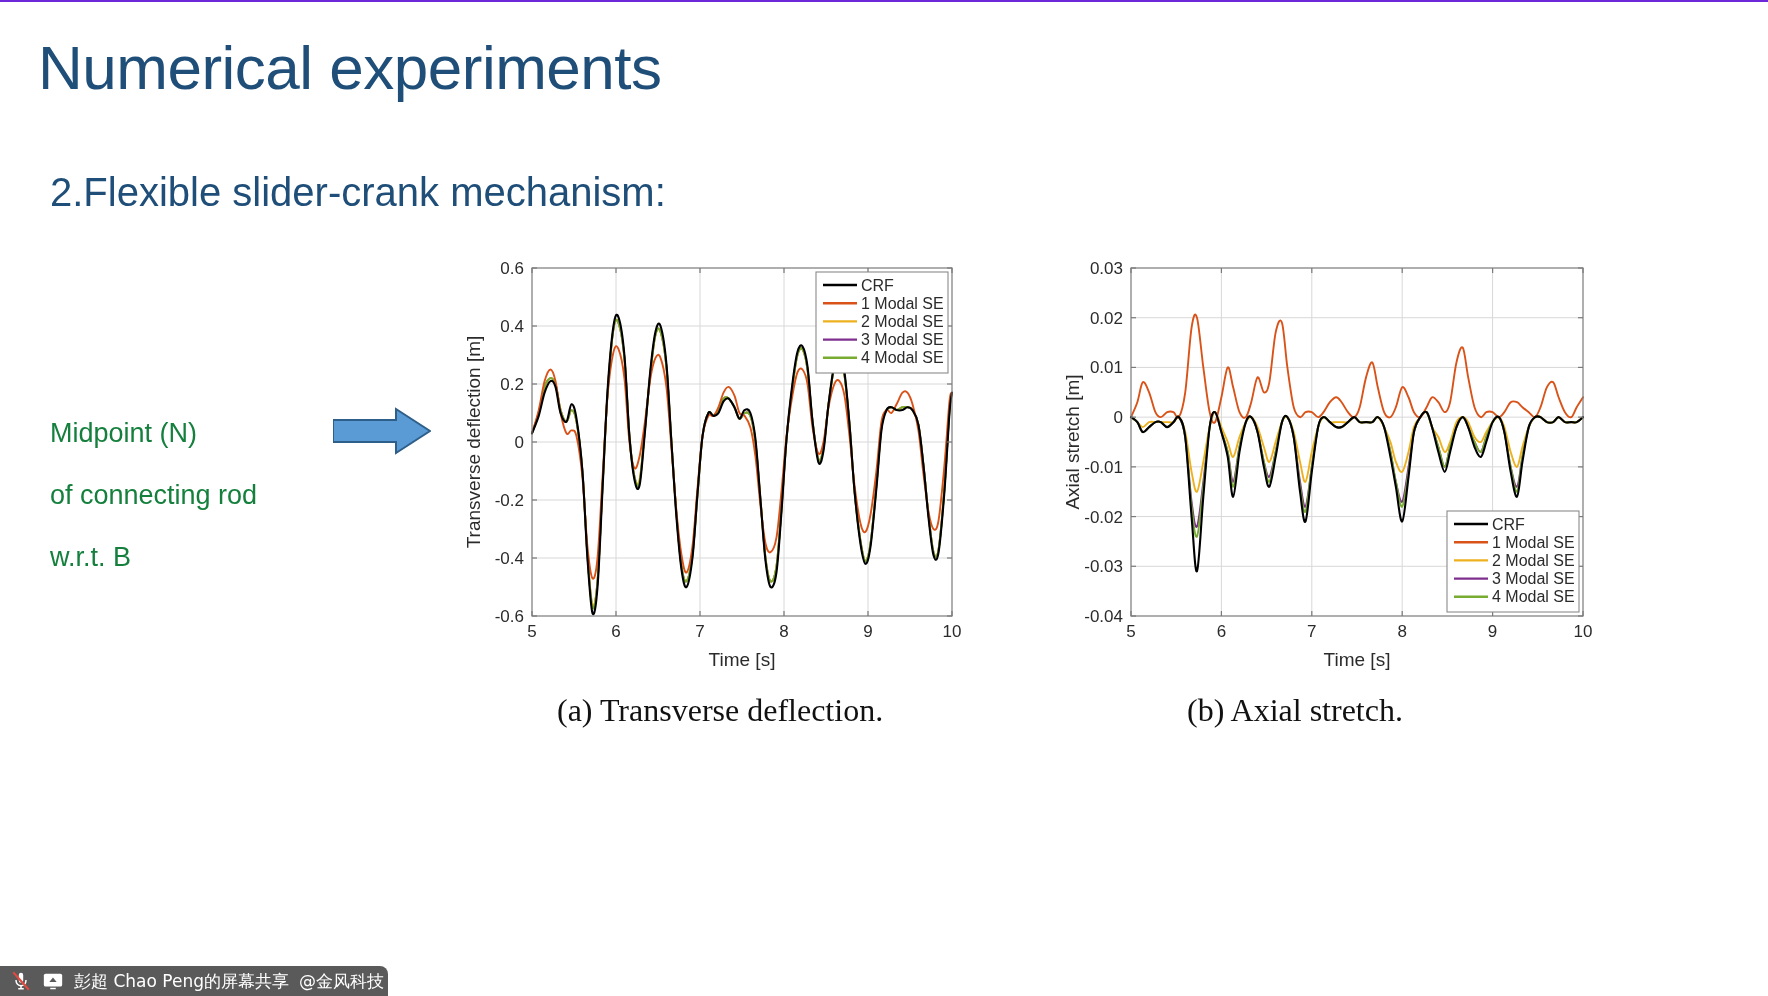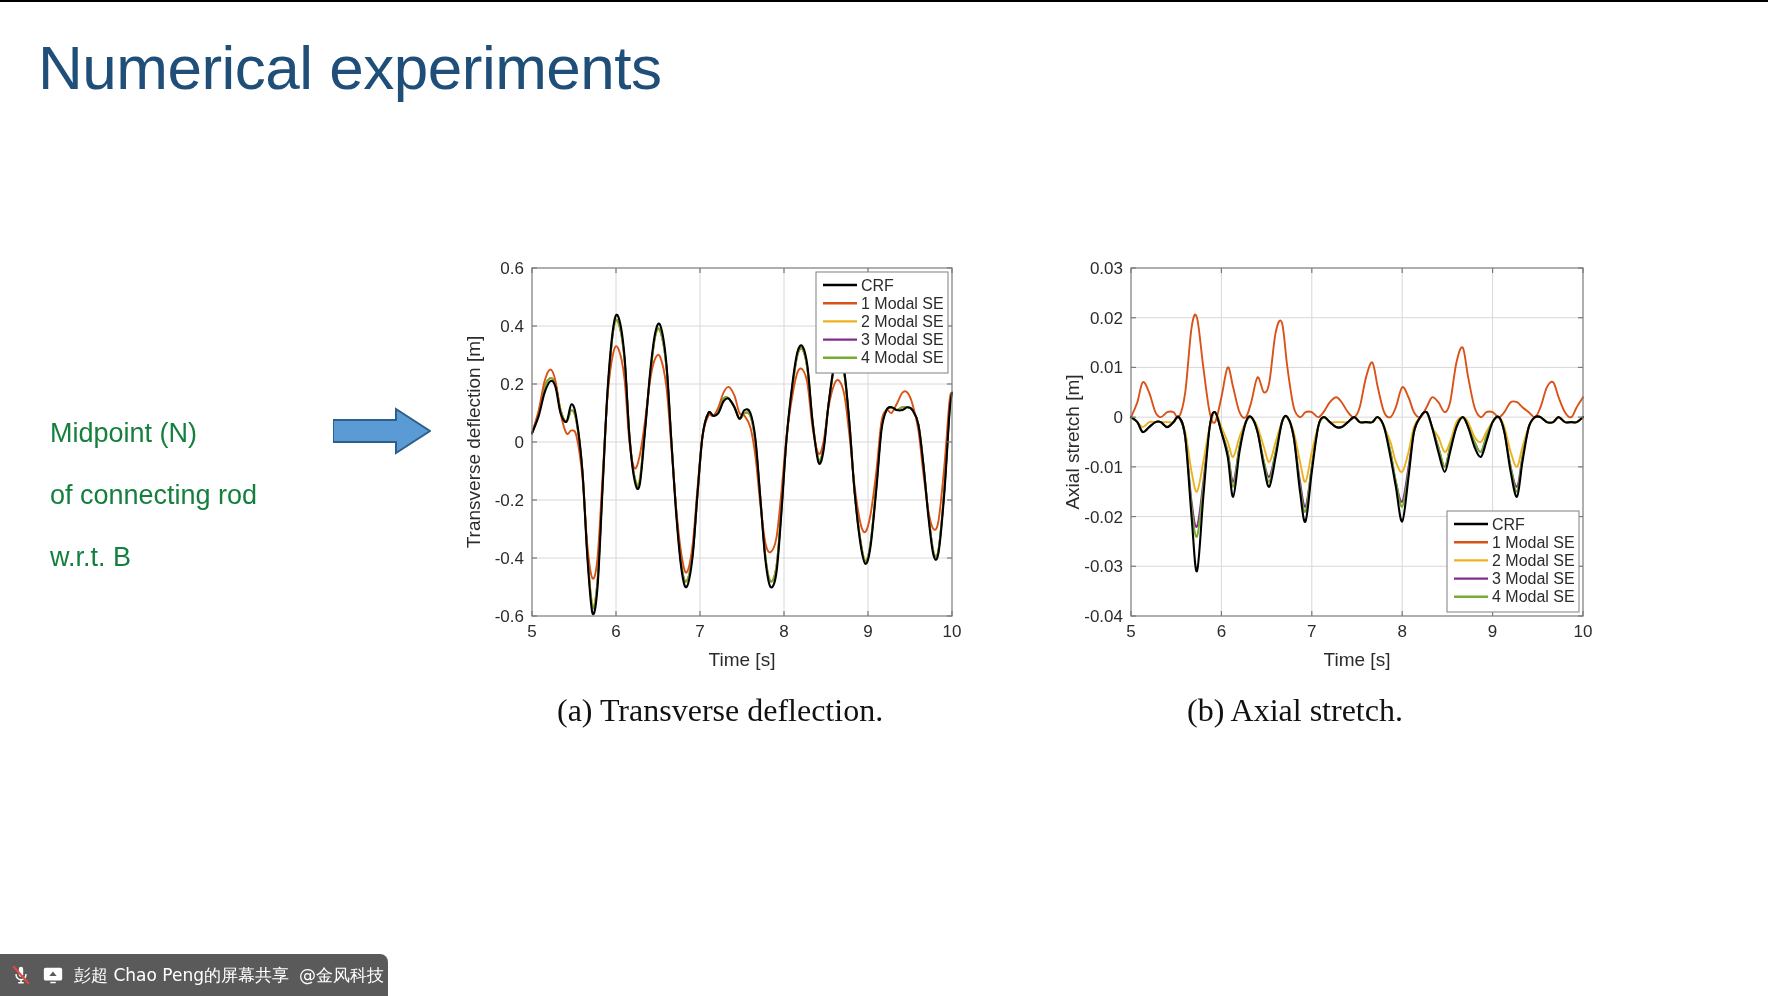--- a/index.html
+++ b/index.html
@@ -6,21 +6,21 @@
   body{
     width:1768px;height:996px;
     background:#ffffff;
     font-family:"Liberation Sans", sans-serif;
     overflow:hidden;
     position:relative;
   }
   #slide{
     position:absolute;left:0;top:0;width:1768px;height:996px;
     background:#ffffff;
-    border-top:2px solid #000000;
+    border-top:2px solid #6d28d9;
     box-sizing:border-box;
   }
   
   #title{
     position:absolute;left:38px;top:30px;
     font-size:62px;color:#1F4E79;font-weight:400;letter-spacing:-0.5px;
     white-space:nowrap;
   }
   #subtitle{
     position:absolute;left:50px;top:168px;
@@ -42,21 +42,21 @@
   #figB{left:1045px;}
   .figcap{
     position:absolute;top:690px;
     font-family:"Liberation Serif", serif;
     font-size:32px;color:#111;white-space:nowrap;
   }
   #capA{left:557px;}
   #capB{left:1187px;}
   
   #taskbar{
-    position:absolute;left:0;bottom:0;width:388px;height:42px;
+    position:absolute;left:0;bottom:0;width:388px;height:30px;
     background:#5a5a5a;border-radius:0 8px 0 0;
     display:flex;align-items:center;gap:10px;padding-left:10px;
     box-sizing:border-box;
   }
   #taskbar .tb-txt{
     font-size:17px;color:#ffffff;white-space:nowrap;
     font-family:"DejaVu Sans","Liberation Sans",sans-serif;
   }
   #taskbar .tb-at{
     font-size:17px;color:#ffffff;white-space:nowrap;
@@ -67,20 +67,21 @@
   .axtick{font-family:"Liberation Sans",sans-serif;font-size:17px;fill:#2b2b2b;}
   .axlabel{font-family:"Liberation Sans",sans-serif;font-size:19px;fill:#2b2b2b;}
   .lgtext{font-family:"Liberation Sans",sans-serif;font-size:16px;fill:#2b2b2b;}
 </style>
 </head>
 <body>
 
 <div id="slide">
 
   <div id="title">Numerical experiments</div>
+  <div id="subtitle">2.Flexible slider-crank mechanism:</div>
 
   <div id="sidenote">
     <div>Midpoint (N)</div>
     <div>of connecting rod</div>
     <div>w.r.t. B</div>
   </div>
 
   <svg id="arrow" viewBox="0 0 98 48">
     <polygon points="0,13 63,13 63,2 97,24 63,46 63,35 0,35" fill="#5B9BD5" stroke="#2E5F8A" stroke-width="2" stroke-linejoin="miter"></polygon>
   </svg>

